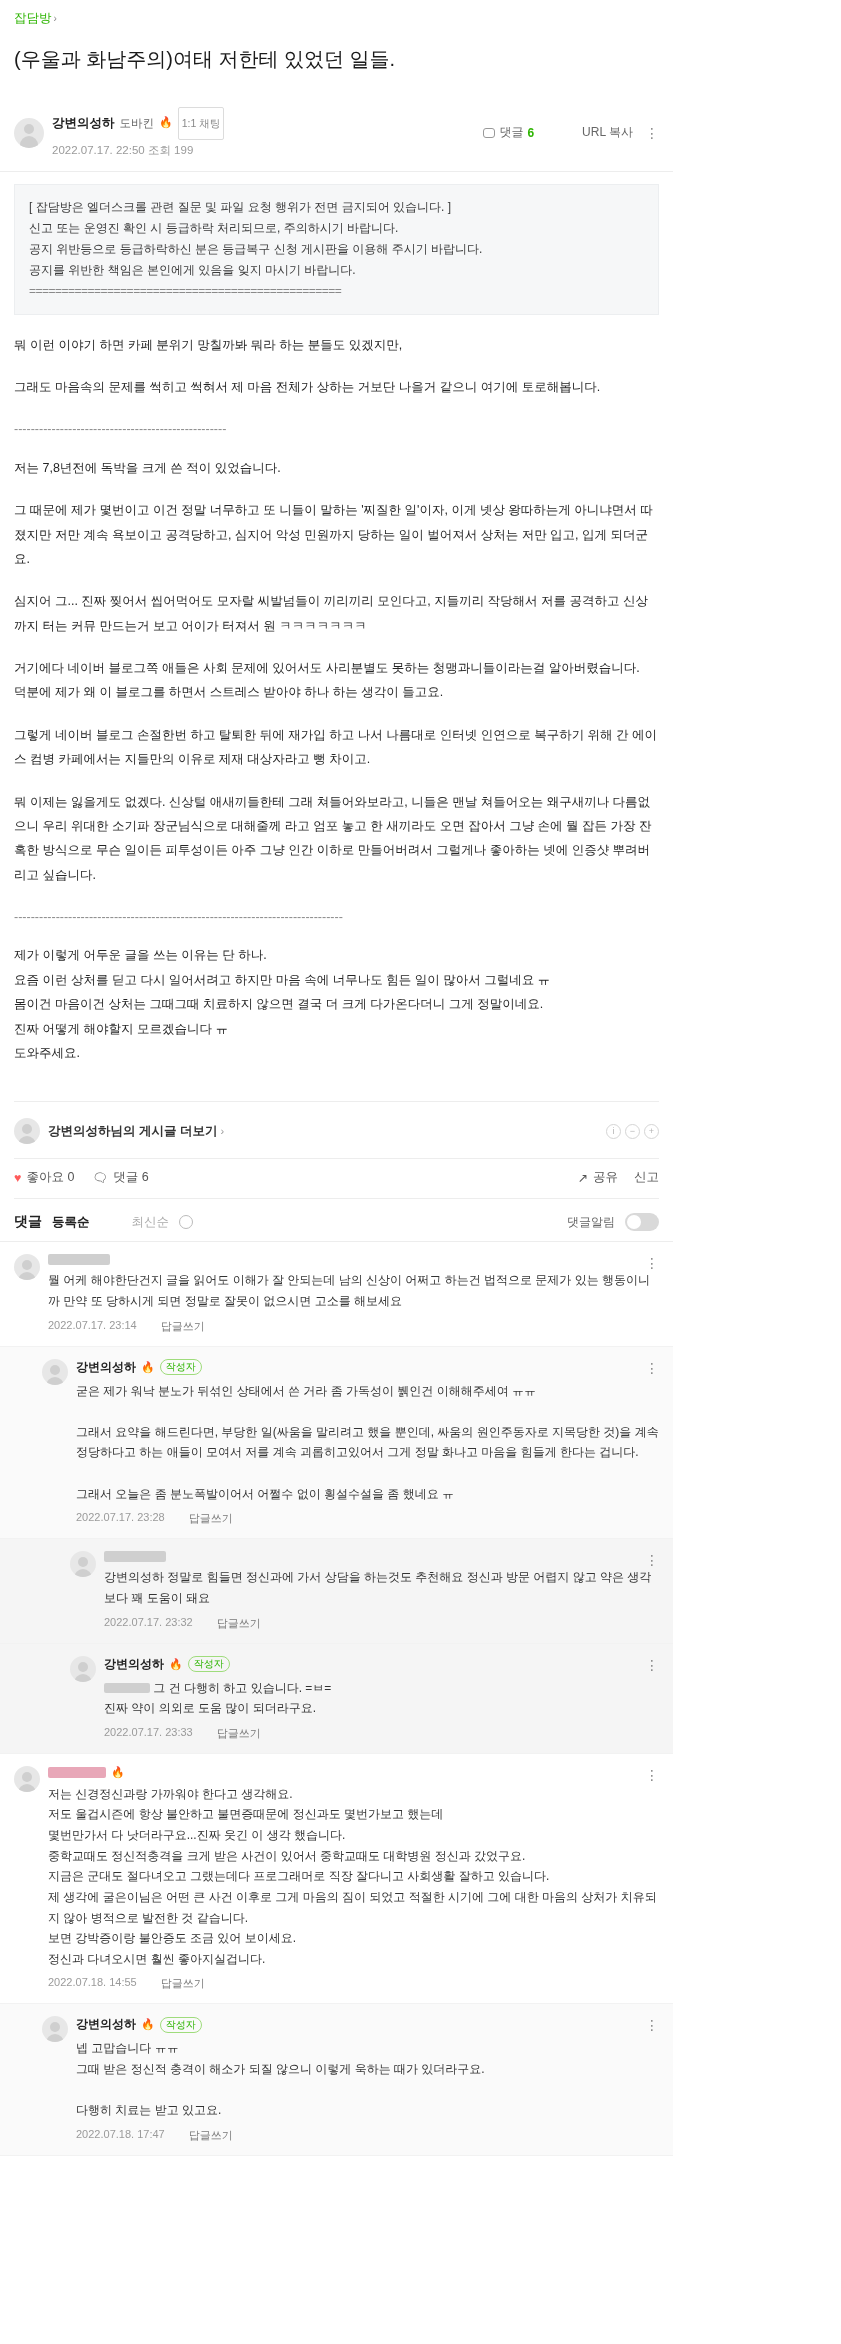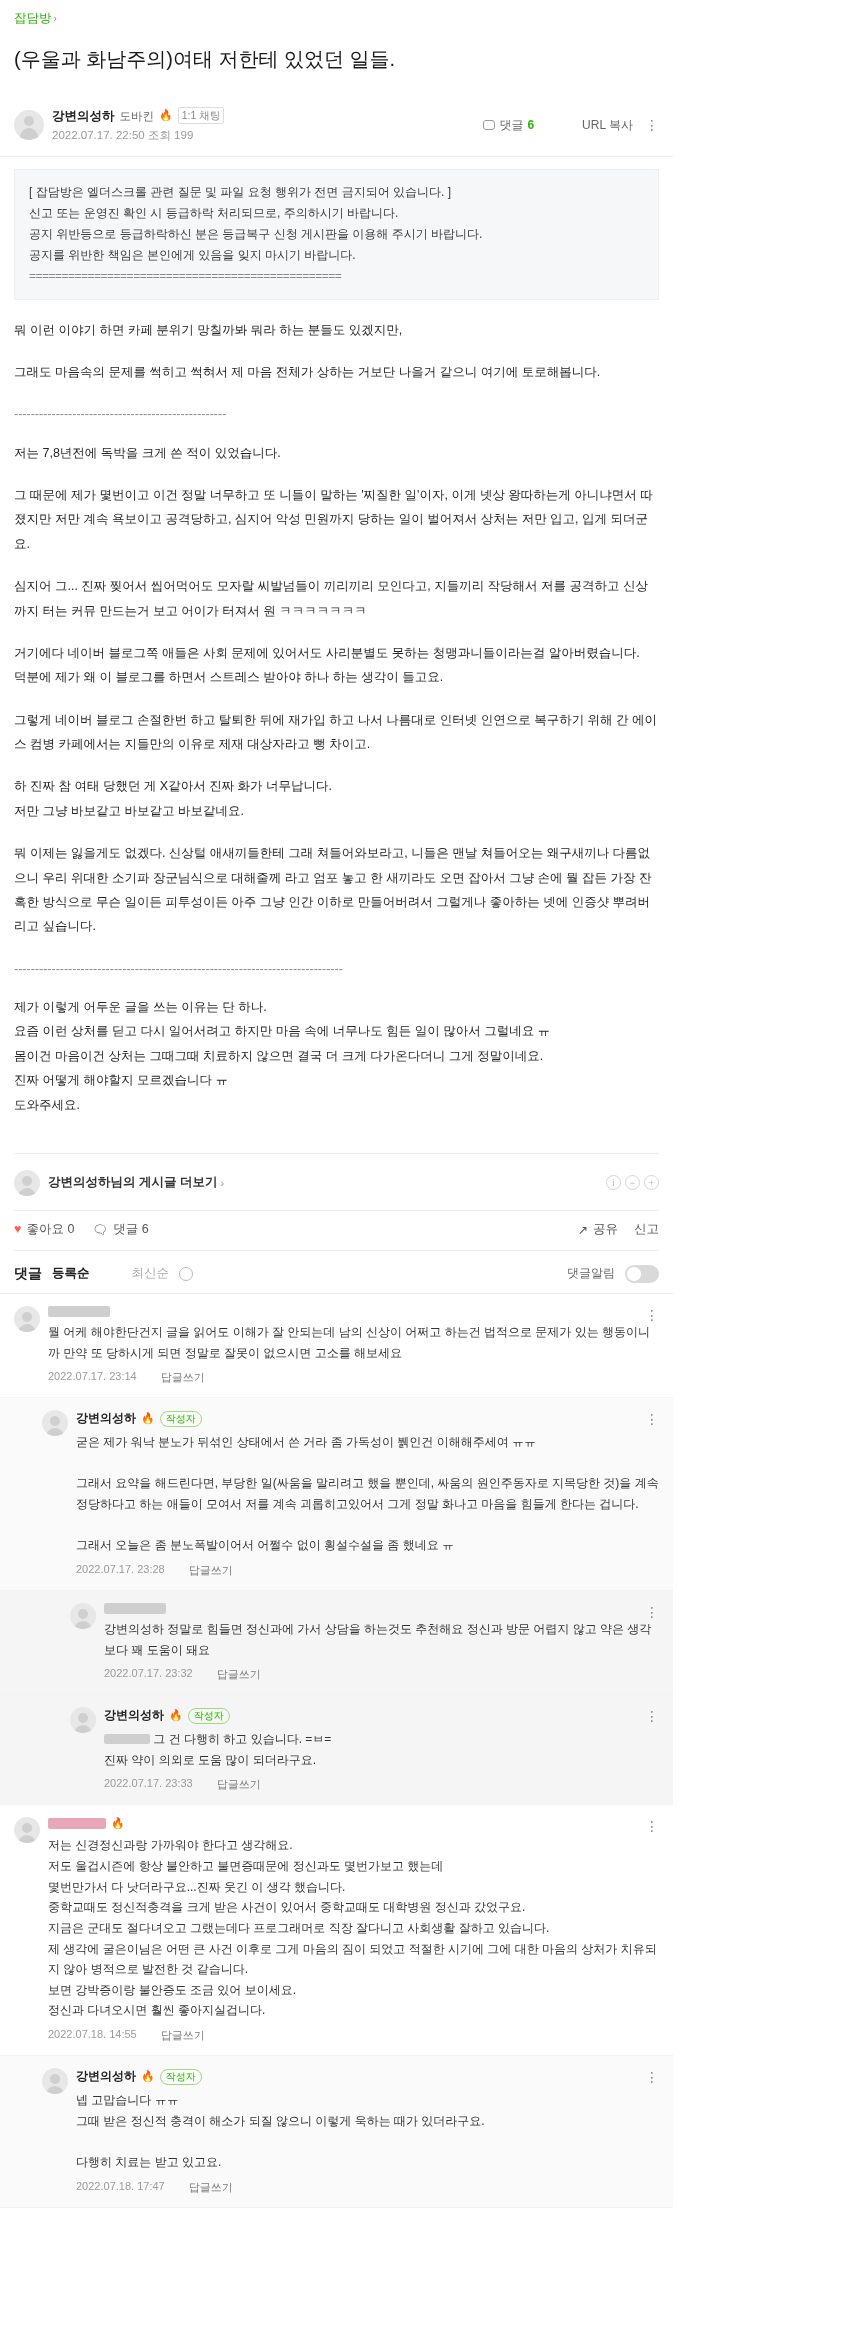--- a/index.html
+++ b/index.html
@@ -48,21 +48,21 @@
     width: 18px; height: 12px; border-radius: 9px 9px 0 0;
     background: #cfcfcf; transform: translateX(-50%);
   }
   .author-meta { flex: 1 1 auto; line-height: 1.45; }
   .author-line1 { font-size: 12.5px; display: flex; align-items: center; gap: 5px; }
   .author-name { font-weight: bold; color: #222; }
   .author-level { color: #666; font-size: 11.5px; }
   .fire-icon { color: #ff6b00; font-size: 11px; }
   .chat-badge {
     font-size: 10.5px; color: #888; border: 1px solid #dcdcdc;
-    border-radius: 2px; padding: 0 3px;
+    border-radius: 2px; padding: 8px 3px;
   }
   .author-line2 { font-size: 11.5px; color: #9a9a9a; margin-top: 2px; }
   .author-actions { display: flex; align-items: center; gap: 12px; font-size: 12px; color: #666; }
   .cmt-count { display: flex; align-items: center; gap: 4px; }
   .cmt-count .bubble {
     display: inline-block; width: 12px; height: 10px; border: 1px solid #999;
     border-radius: 3px; position: relative;
   }
   .cmt-count .num { color: #2db400; font-weight: bold; }
   .url-copy { color: #666; margin-left: 36px; }
@@ -231,22 +231,20 @@
   <div class="post-body">
     <p>뭐 이런 이야기 하면 카페 분위기 망칠까봐 뭐라 하는 분들도 있겠지만,</p>
     <p>그래도 마음속의 문제를 썩히고 썩혀서 제 마음 전체가 상하는 거보단 나을거 같으니 여기에 토로해봅니다.</p>
     <p class="dash">---------------------------------------------------</p>
     <p>저는 7,8년전에 독박을 크게 쓴 적이 있었습니다.</p>
     <p>그 때문에 제가 몇번이고 이건 정말 너무하고 또 니들이 말하는 '찌질한 일'이자, 이게 넷상 왕따하는게 아니냐면서 따졌지만 저만 계속 욕보이고 공격당하고, 심지어 악성 민원까지 당하는 일이 벌어져서 상처는 저만 입고, 입게 되더군요.</p>
     <p>심지어 그... 진짜 찢어서 씹어먹어도 모자랄 씨발넘들이 끼리끼리 모인다고, 지들끼리 작당해서 저를 공격하고 신상까지 터는 커뮤 만드는거 보고 어이가 터져서 원 ㅋㅋㅋㅋㅋㅋㅋ</p>
     <p>거기에다 네이버 블로그쪽 애들은 사회 문제에 있어서도 사리분별도 못하는 청맹과니들이라는걸 알아버렸습니다.
 덕분에 제가 왜 이 블로그를 하면서 스트레스 받아야 하나 하는 생각이 들고요.</p>
     <p>그렇게 네이버 블로그 손절한번 하고 탈퇴한 뒤에 재가입 하고 나서 나름대로 인터넷 인연으로 복구하기 위해 간 에이스 컴병 카페에서는 지들만의 이유로 제재 대상자라고 뻥 차이고.</p>
-    <p>하 진짜 참 여태 당했던 게 X같아서 진짜 화가 너무납니다.
-저만 그냥 바보같고 바보같고 바보같네요.</p>
     <p>뭐 이제는 잃을게도 없겠다. 신상털 애새끼들한테 그래 쳐들어와보라고, 니들은 맨날 쳐들어오는 왜구새끼나 다름없으니 우리 위대한 소기파 장군님식으로 대해줄께 라고 엄포 놓고 한 새끼라도 오면 잡아서 그냥 손에 뭘 잡든 가장 잔혹한 방식으로 무슨 일이든 피투성이든 아주 그냥 인간 이하로 만들어버려서 그럴게나 좋아하는 넷에 인증샷 뿌려버리고 싶습니다.</p>
     <p class="dash">-------------------------------------------------------------------------------</p>
     <p>제가 이렇게 어두운 글을 쓰는 이유는 단 하나.
 요즘 이런 상처를 딛고 다시 일어서려고 하지만 마음 속에 너무나도 힘든 일이 많아서 그럴네요 ㅠ
 몸이건 마음이건 상처는 그때그때 치료하지 않으면 결국 더 크게 다가온다더니 그게 정말이네요.
 진짜 어떻게 해야할지 모르겠습니다 ㅠ
 도와주세요.</p>
   </div>
 
   <div class="more-posts">

